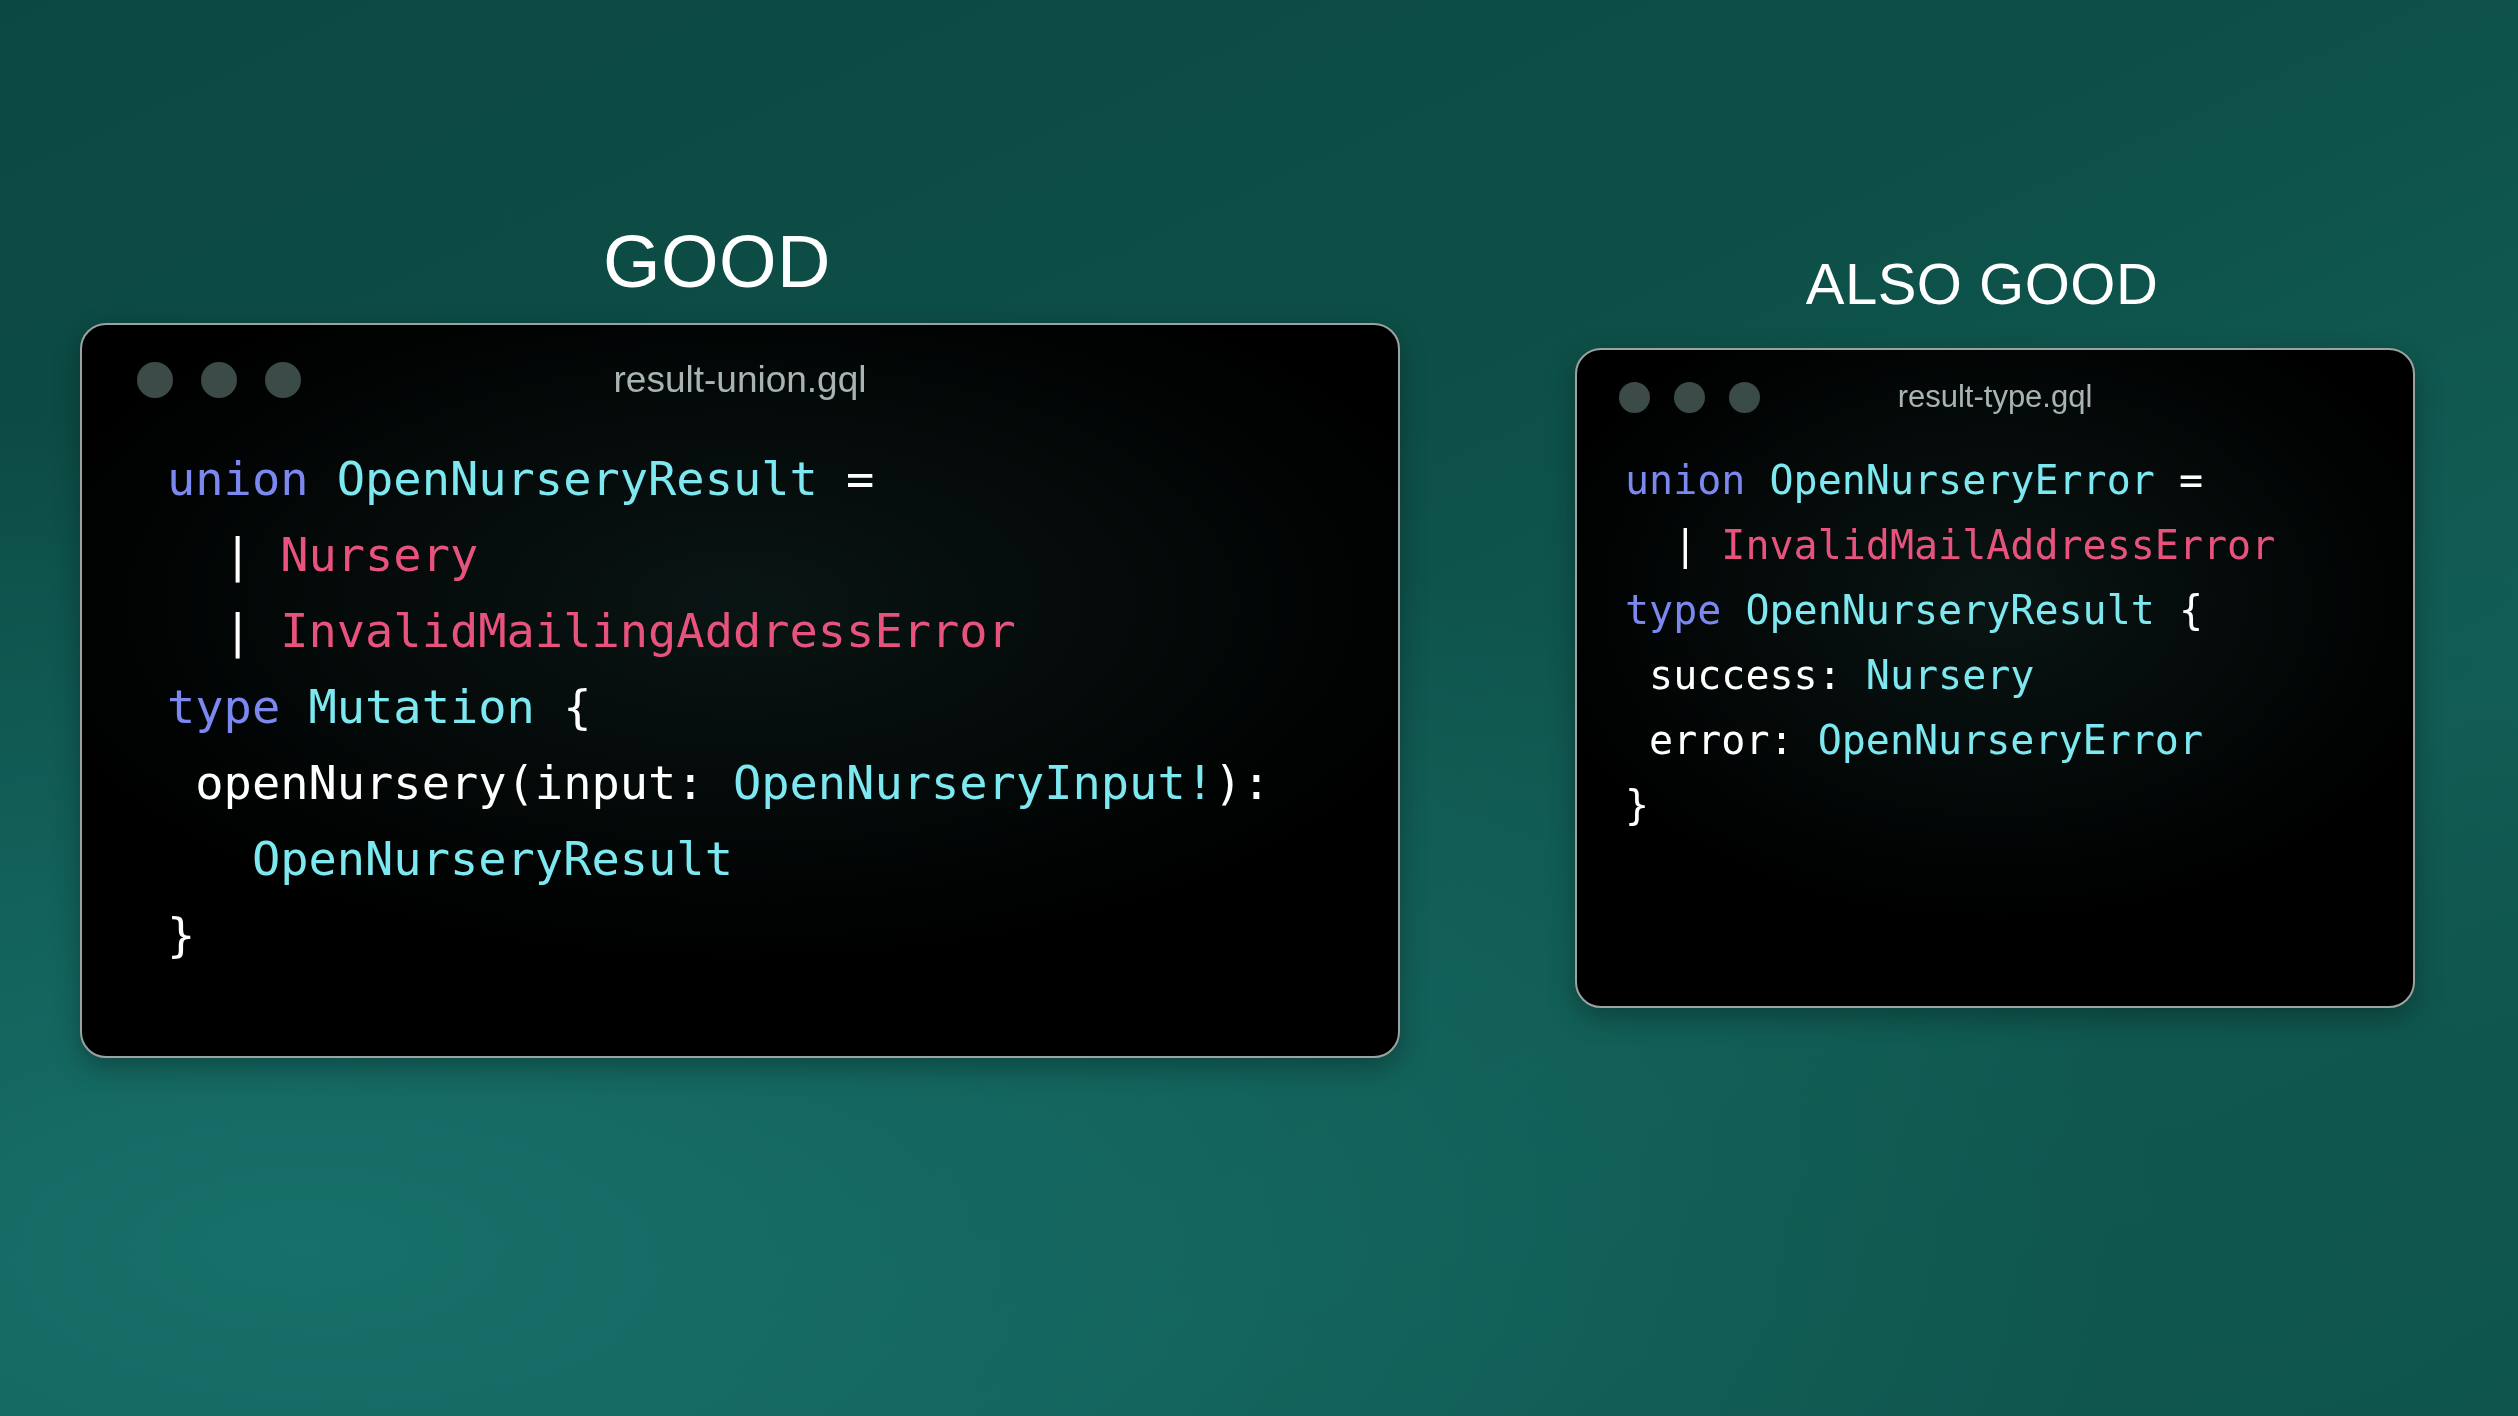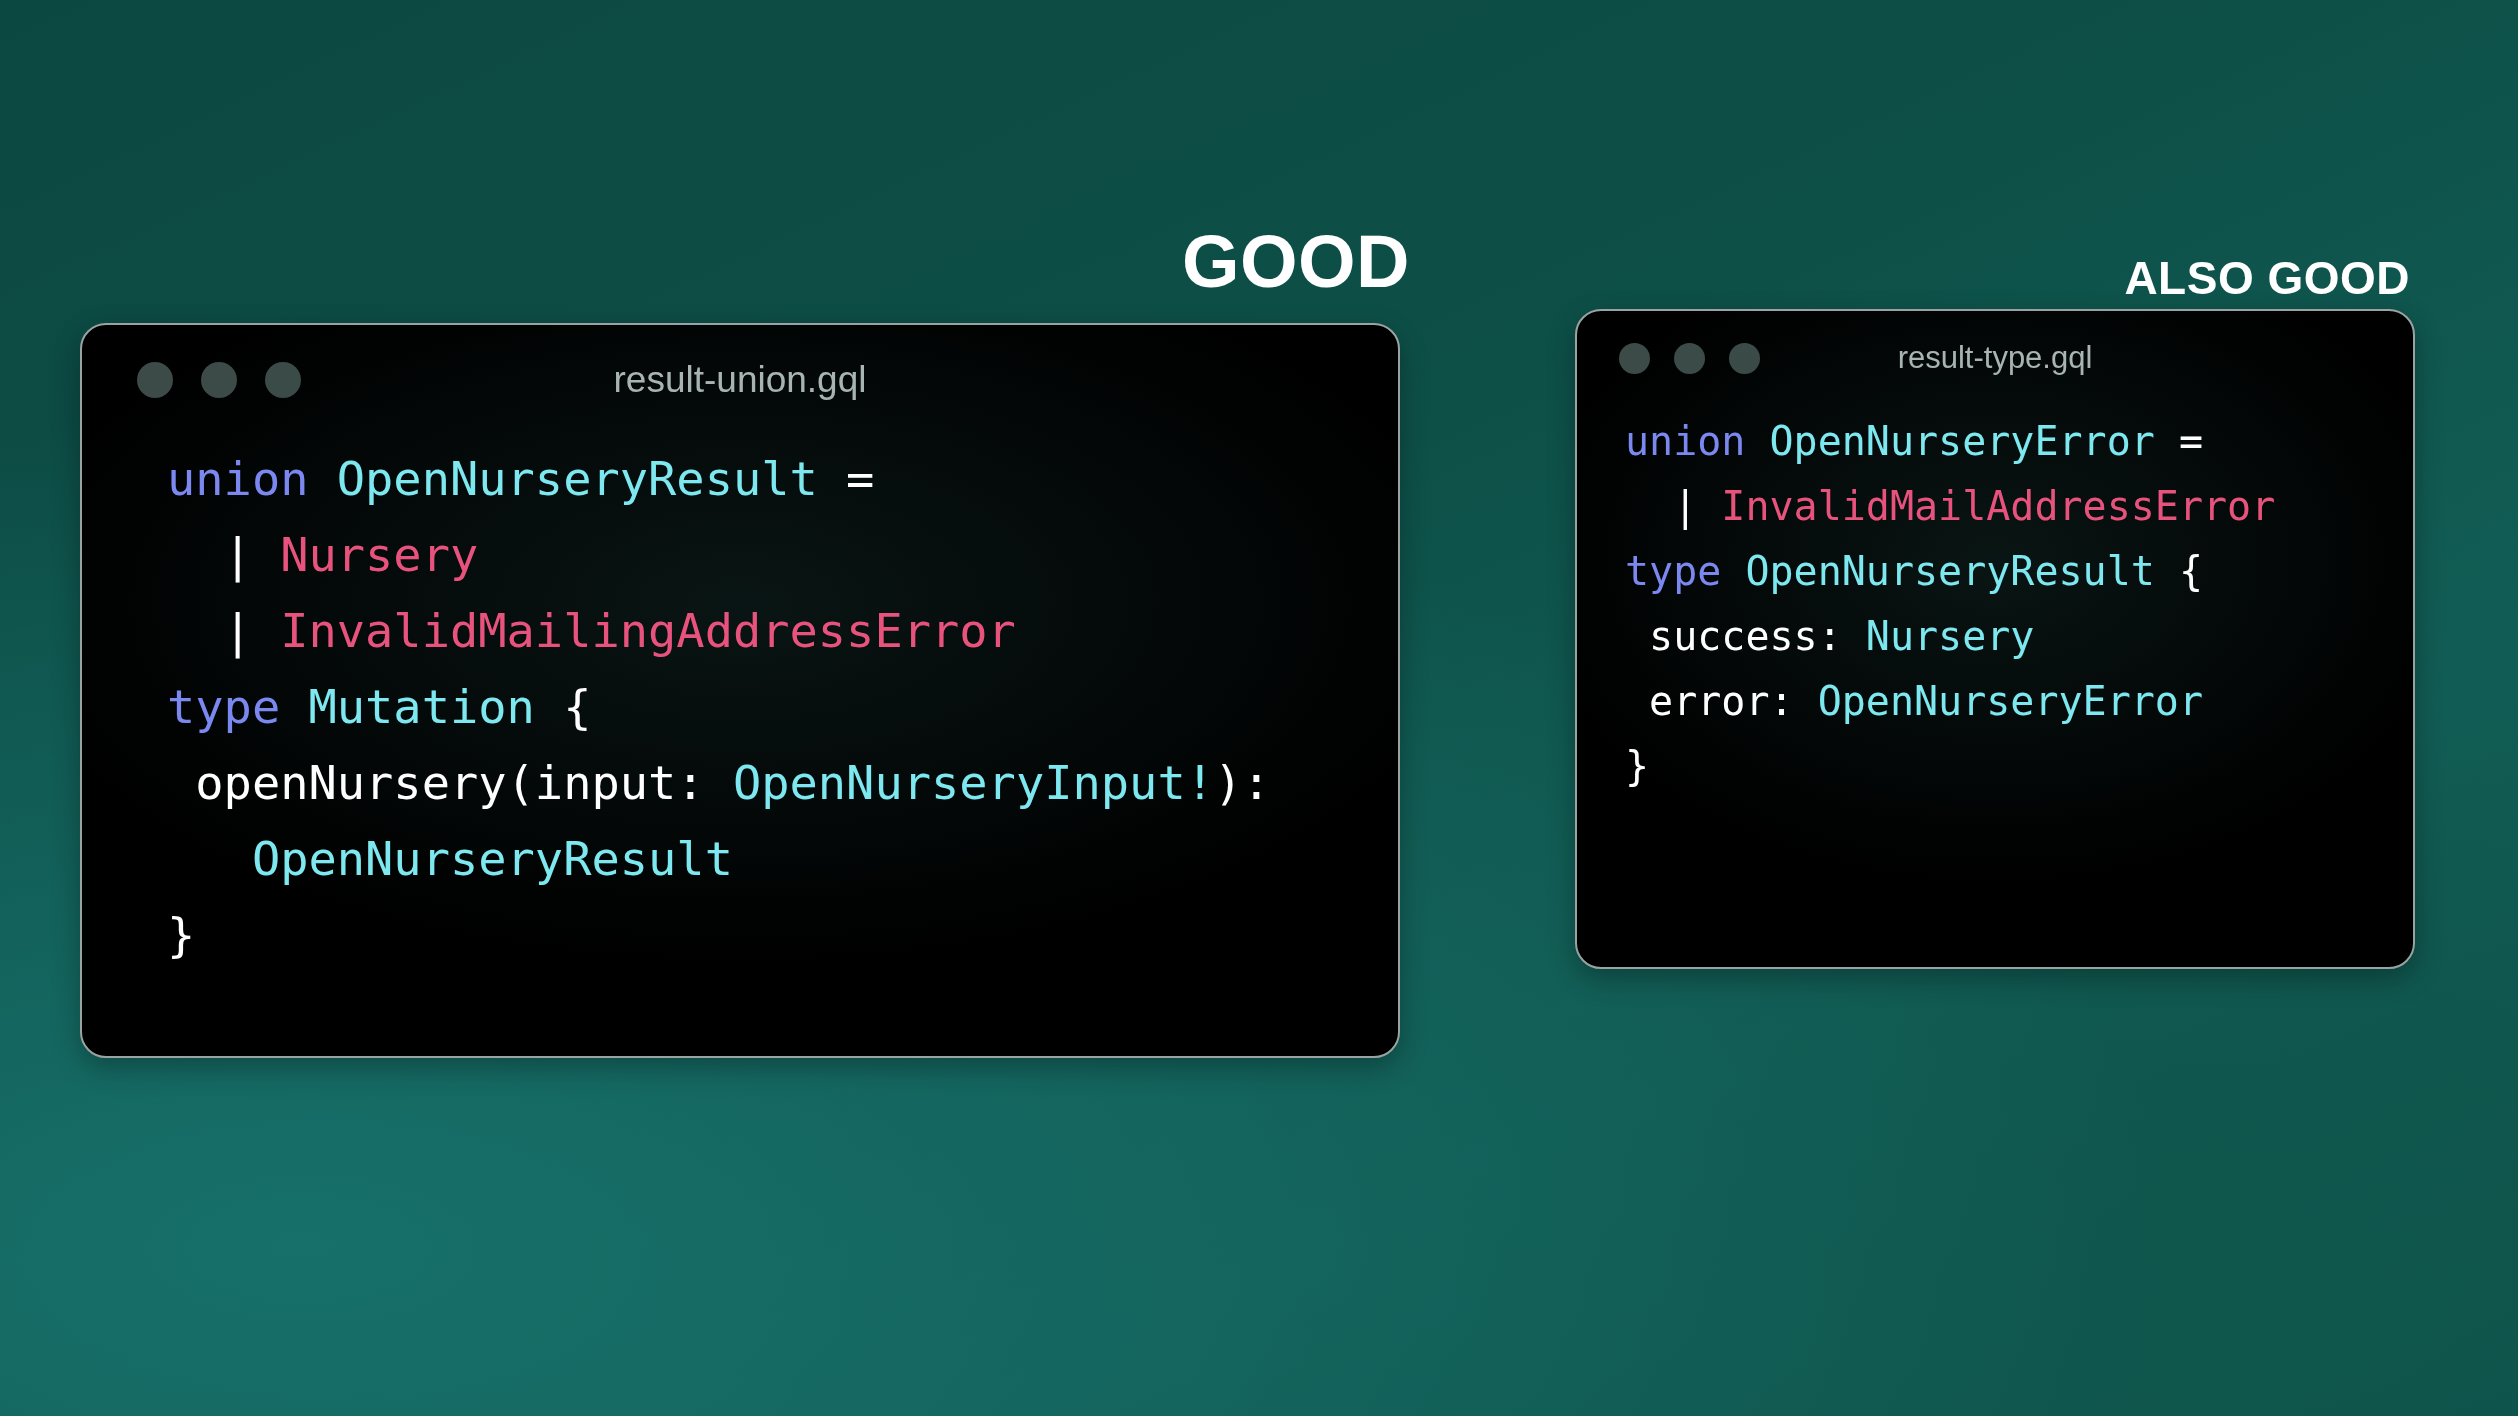--- a/index.html
+++ b/index.html
@@ -20,23 +20,23 @@
     position: relative;
   }
 
   .stage { position:absolute; inset:0; }
 
   
   .panel-group { position:absolute; }
 
   .panel-title {
     color:#ffffff;
-    font-weight:700;
+    font-weight:400;
     letter-spacing:0.5px;
-    text-align:right;
+    text-align:center;
     white-space:nowrap;
     line-height:1;
     padding-left:24px;
   }
 
   .code-window {
     background:#000000;
     border:2px solid #9aa3a1;
     border-radius:26px;
     box-shadow: 0 10px 28px rgba(0,0,0,0.30);
@@ -86,21 +86,21 @@
   #group-good .panel-title { font-size:74px; margin-bottom:24px; width:1410px; }
   #group-good .code-window { margin-left:80px; width:1320px; height:735px; }
   #group-good .titlebar { height:110px; padding:0 55px; }
   #group-good .dots { gap:28px; }
   #group-good .dot { width:36px; height:36px; }
   #group-good .filename { font-size:37px; }
   #group-good .code { font-size:47px; line-height:76px; padding:6px 0 0 85px; }
 
   
   #group-also { left:1530px; top:255px; width:920px; }
-  #group-also .panel-title { font-size:46px; margin-bottom:8px; width:880px; }
+  #group-also .panel-title { font-size:58px; margin-bottom:35px; width:880px; }
   #group-also .code-window { margin-left:45px; width:840px; height:660px; }
   #group-also .titlebar { height:94px; padding:0 42px; }
   #group-also .dots { gap:24px; }
   #group-also .dot { width:31px; height:31px; }
   #group-also .filename { font-size:31px; }
   #group-also .code { font-size:40px; line-height:65px; padding:4px 0 0 48px; }
 </style>
 </head>
 <body>
 

